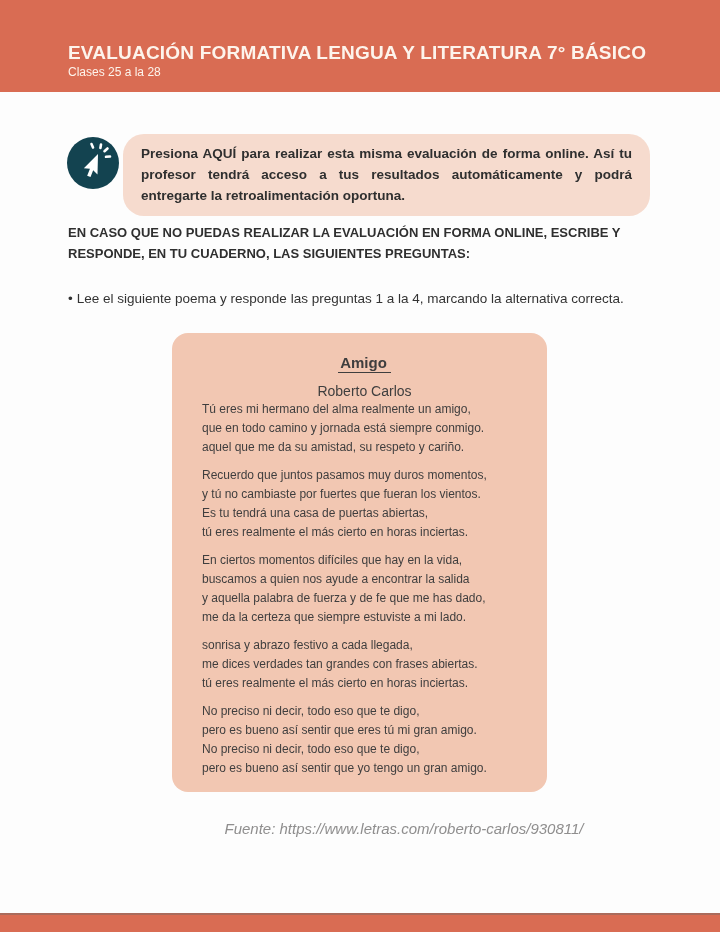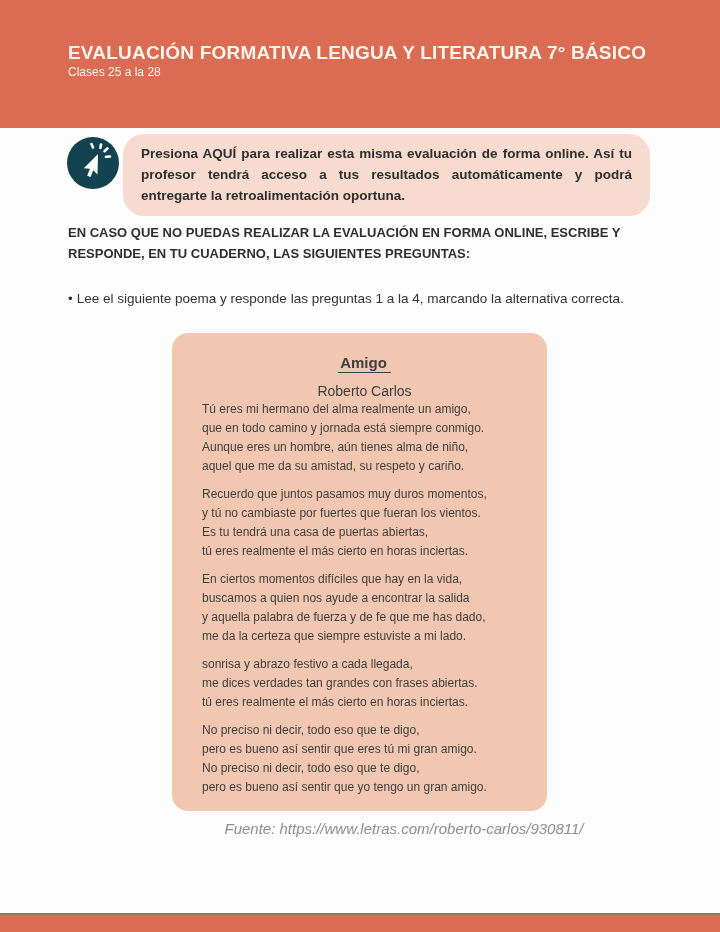--- a/index.html
+++ b/index.html
@@ -5,21 +5,21 @@
   html,body{margin:0;padding:0;background:#ffffff;}
   .page{
     position:relative;
     width:720px;height:932px;
     background:#fdfdfd;
     overflow:hidden;
     font-family:"Liberation Sans", sans-serif;
   }
   
   .header-band{
-    position:absolute;top:0;left:0;right:0;height:128px;
+    position:absolute;top:0;left:0;right:0;height:92px;
     background:var(--band,#d96c53);
     box-sizing:border-box;
     padding:42px 8px 0 68px;
   }
   .header-title{
     margin:0;
     font-size:19px;font-weight:bold;letter-spacing:.2px;
     color:var(--header-text,#fdf4ec);
     line-height:22px;
   }
@@ -151,21 +151,20 @@
 
   <section class="poem-box">
     <div class="poem-head">
       <h2 class="poem-title">Amigo</h2>
       <div class="poem-author">Roberto Carlos</div>
     </div>
 
     <div class="stanza">
       <div class="poem-line">Tú eres mi hermano del alma realmente un amigo,</div>
       <div class="poem-line">que en todo camino y jornada está siempre conmigo.</div>
-      <div class="poem-line">Aunque eres un hombre, aún tienes alma de niño,</div>
       <div class="poem-line">aquel que me da su amistad, su respeto y cariño.</div>
     </div>
 
     <div class="stanza">
       <div class="poem-line">Recuerdo que juntos pasamos muy duros momentos,</div>
       <div class="poem-line">y tú no cambiaste por fuertes que fueran los vientos.</div>
       <div class="poem-line">Es tu tendrá una casa de puertas abiertas,</div>
       <div class="poem-line">tú eres realmente el más cierto en horas inciertas.</div>
     </div>
 

